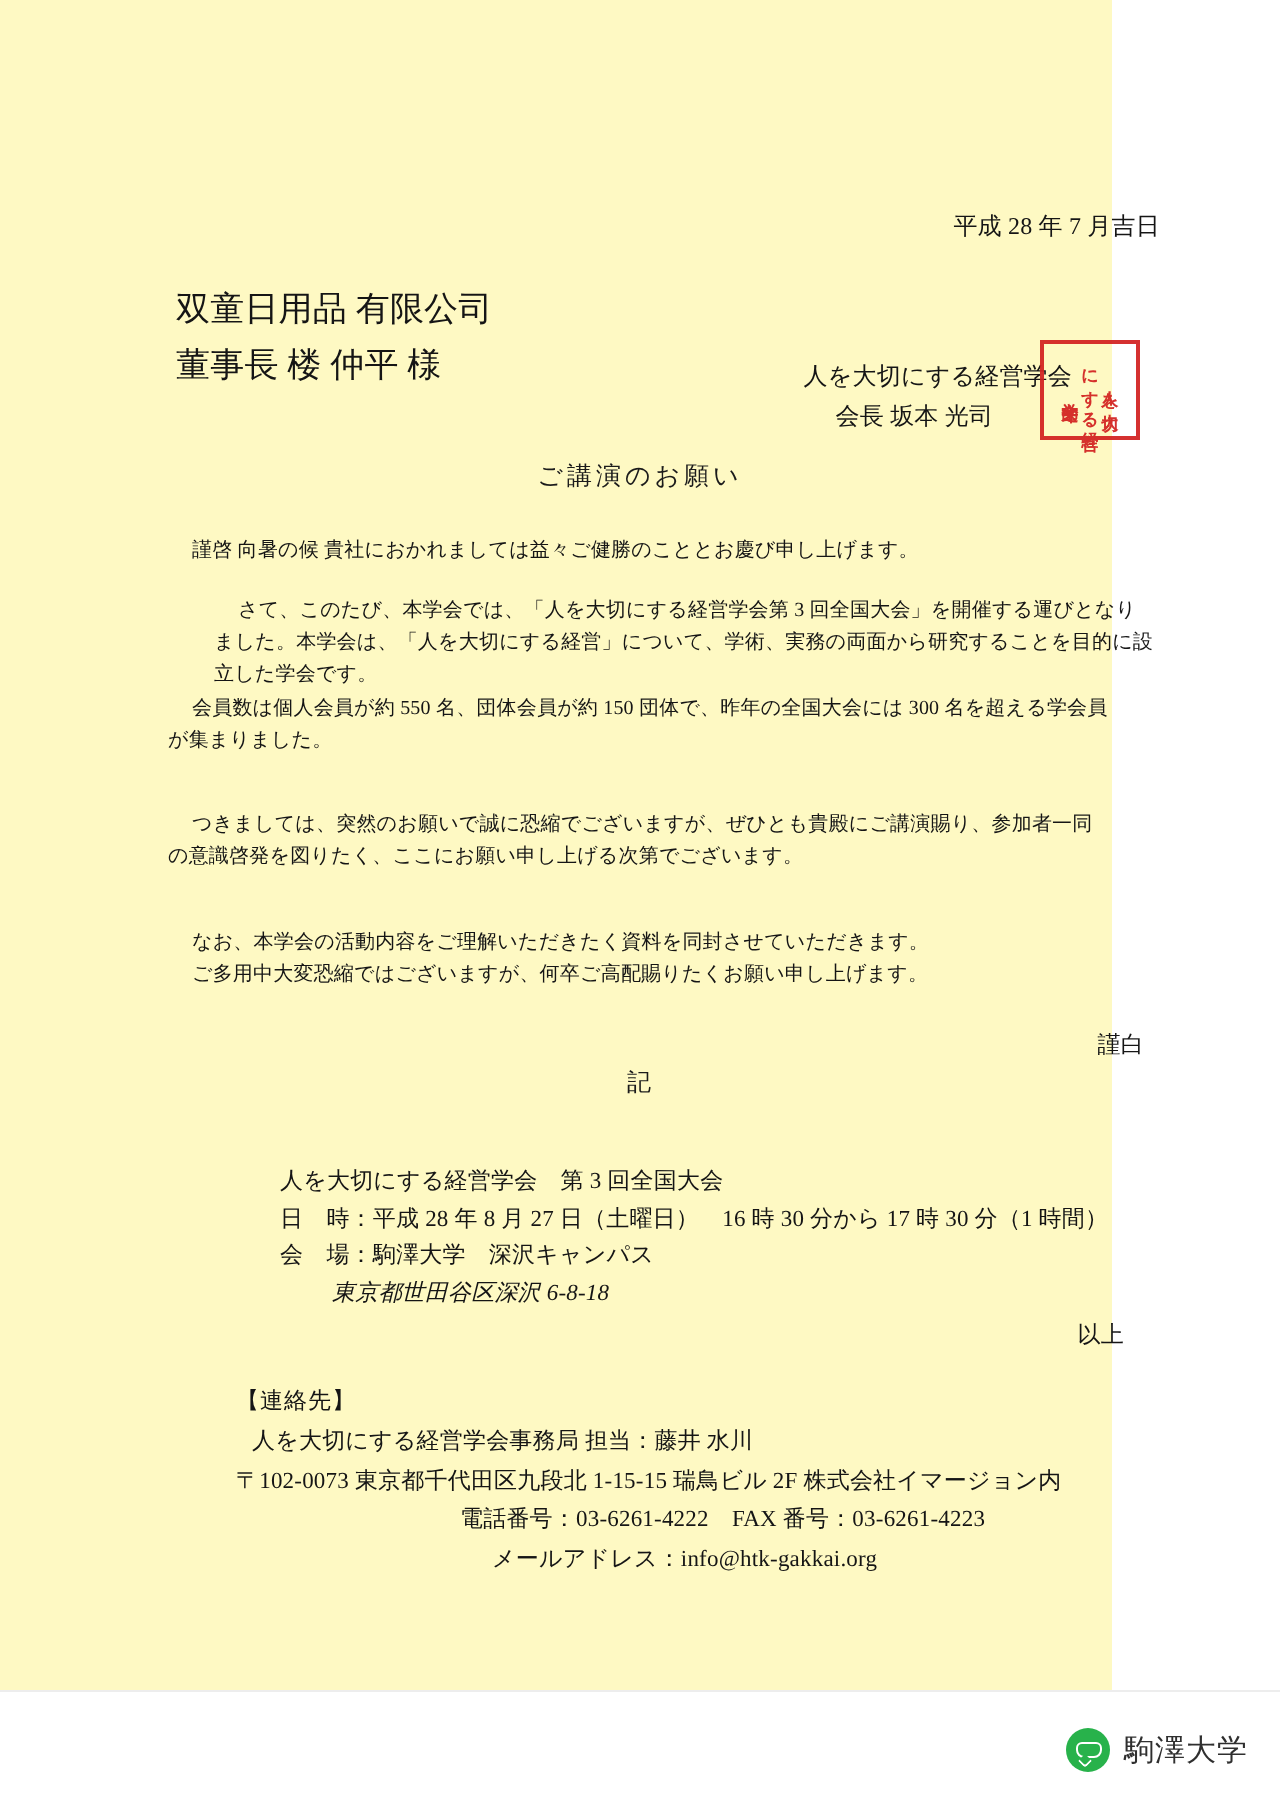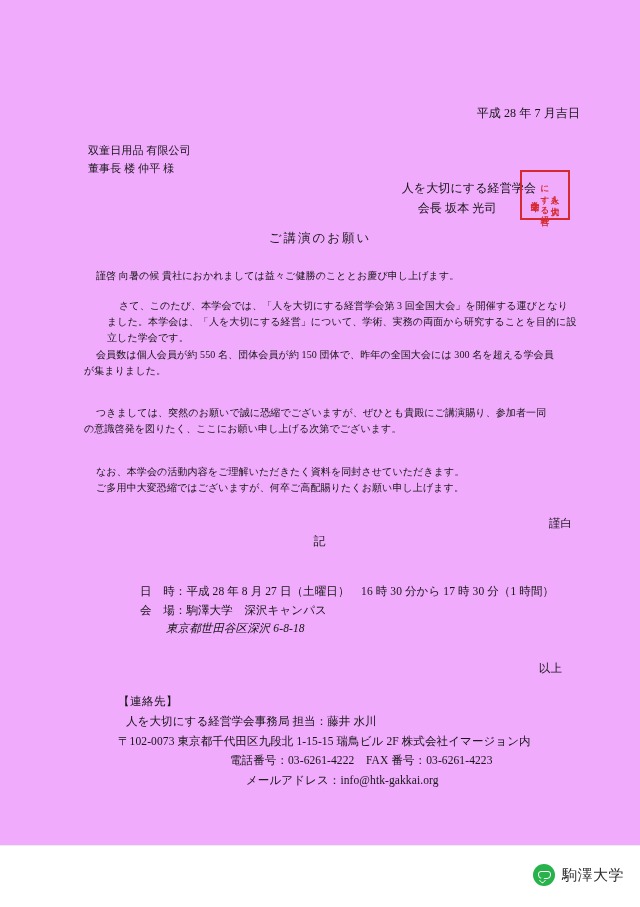--- a/index.html
+++ b/index.html
@@ -14,23 +14,23 @@
     font-family: "Liberation Serif", "DejaVu Serif", serif;
     color: #1b1b1b;
     overflow: hidden;
   }
 
   
   .page {
     position: absolute;
     left: 0;
     top: 0;
-    width: 640px;
+    width: 556px;
     height: 845px;
-    background: #f0abfc;
+    background: #fef9c3;
     box-sizing: border-box;
   }
 
   .doc {
     position: absolute;
     left: 60px;
     top: 0;
     width: 520px;
     height: 845px;
   }
@@ -51,21 +51,21 @@
     right: 0;
     top: 104px;
     font-size: 12px;
   }
 
   .addressee {
     position: absolute;
     left: 28px;
     top: 141px;
   }
-  .addressee .line { font-size: 11px; line-height: 1.65; }
+  .addressee .line { font-size: 17px; line-height: 1.65; }
 
   .sender {
     position: absolute;
     right: 44px;
     top: 178px;
     text-align: left;
   }
   .sender .line { font-size: 12px; line-height: 1.7; }
   .sender .sender-name { padding-left: 16px; }
 
@@ -277,20 +277,21 @@
     <div class="body-block p5">
       <div class="line indent">なお、本学会の活動内容をご理解いただきたく資料を同封させていただきます。</div>
       <div class="line indent">ご多用中大変恐縮ではございますが、何卒ご高配賜りたくお願い申し上げます。</div>
     </div>
 
     <div class="closing-right line">謹白</div>
 
     <div class="ki">記</div>
 
     <div class="details">
+      <div class="line">人を大切にする経営学会　第 3 回全国大会</div>
       <div class="line">日　時：平成 28 年 8 月 27 日（土曜日）　16 時 30 分から 17 時 30 分（1 時間）</div>
       <div class="line">会　場：駒澤大学　深沢キャンパス</div>
       <div class="line venue-addr">東京都世田谷区深沢 6-8-18</div>
     </div>
 
     <div class="ijou line">以上</div>
 
     <div class="contact">
       <div class="line c-head">【連絡先】</div>
       <div class="line c-2">人を大切にする経営学会事務局 担当：藤井 水川</div>

